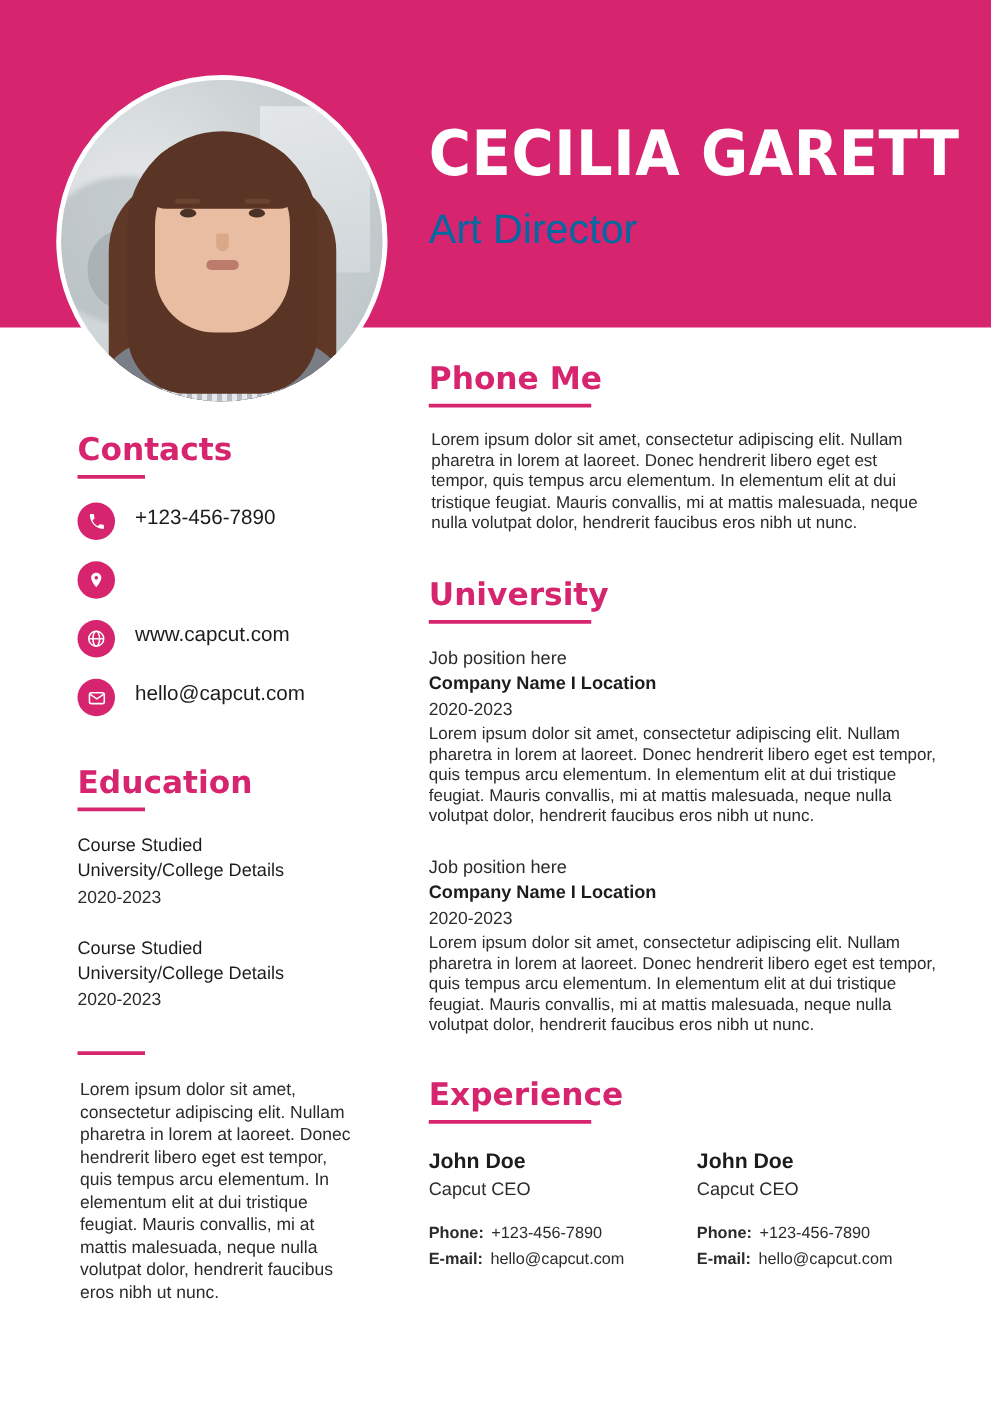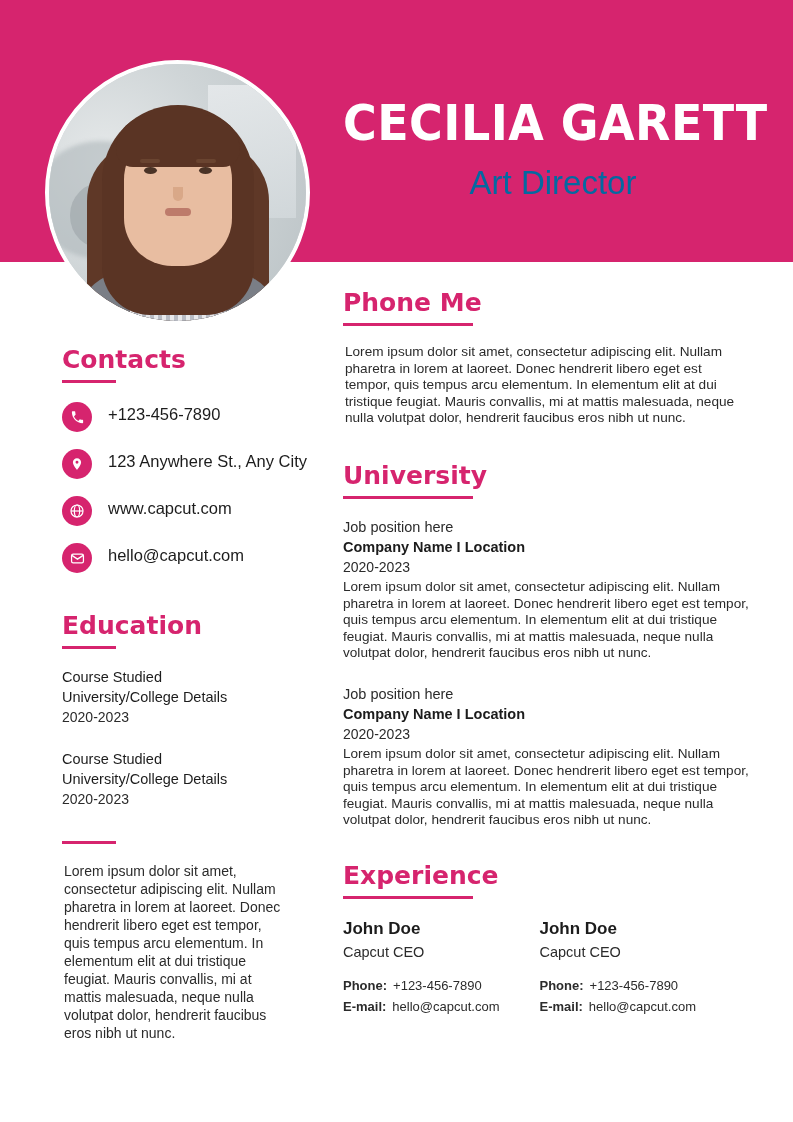--- a/index.html
+++ b/index.html
@@ -23,21 +23,20 @@
     top: 0; left: 0;
     width: 793px;
     height: 262px;
     background: #d6246e;
   }
   .name-block {
     position: absolute;
     left: 343px;
     top: 96px;
     width: 420px;
-    text-align: center;
   }
   .full-name {
     font-family: "DejaVu Sans", sans-serif;
     font-weight: 700;
     font-size: 50px;
     line-height: 54px;
     letter-spacing: 0.5px;
     color: #ffffff;
     transform: scaleX(0.92);
     transform-origin: left center;
@@ -321,21 +320,21 @@
     margin-bottom: 2px;
   }
   .exp-desc {
     font-size: 13.6px;
     line-height: 16.6px;
     color: #2b2b2b;
   }
 
   .ref-grid {
     display: flex;
-    gap: 40px;
+    gap: 58px;
     margin-top: 12px;
   }
   .ref-name {
     font-size: 17px;
     font-weight: 700;
     color: #1c1c1c;
     line-height: 24px;
   }
   .ref-role {
     font-size: 14.5px;
@@ -399,21 +398,20 @@
           </span>
           <span class="c-text">+123-456-7890</span>
         </div>
 
         <div class="contact-row">
           <span class="c-icon">
             <svg width="14" height="14" viewBox="0 0 24 24" fill="#fff">
               <path d="M12 2C8.1 2 5 5.1 5 9c0 5.2 7 13 7 13s7-7.8 7-13c0-3.9-3.1-7-7-7zm0 9.5A2.5 2.5 0 1 1 12 6.5a2.5 2.5 0 0 1 0 5z"></path>
             </svg>
           </span>
-          <span class="c-text">123 Anywhere St., Any City</span>
         </div>
 
         <div class="contact-row">
           <span class="c-icon">
             <svg width="16" height="16" viewBox="0 0 24 24" fill="none" stroke="#fff" stroke-width="1.8">
               <circle cx="12" cy="12" r="9"></circle>
               <ellipse cx="12" cy="12" rx="4" ry="9"></ellipse>
               <line x1="3" y1="12" x2="21" y2="12"></line>
             </svg>
           </span>

